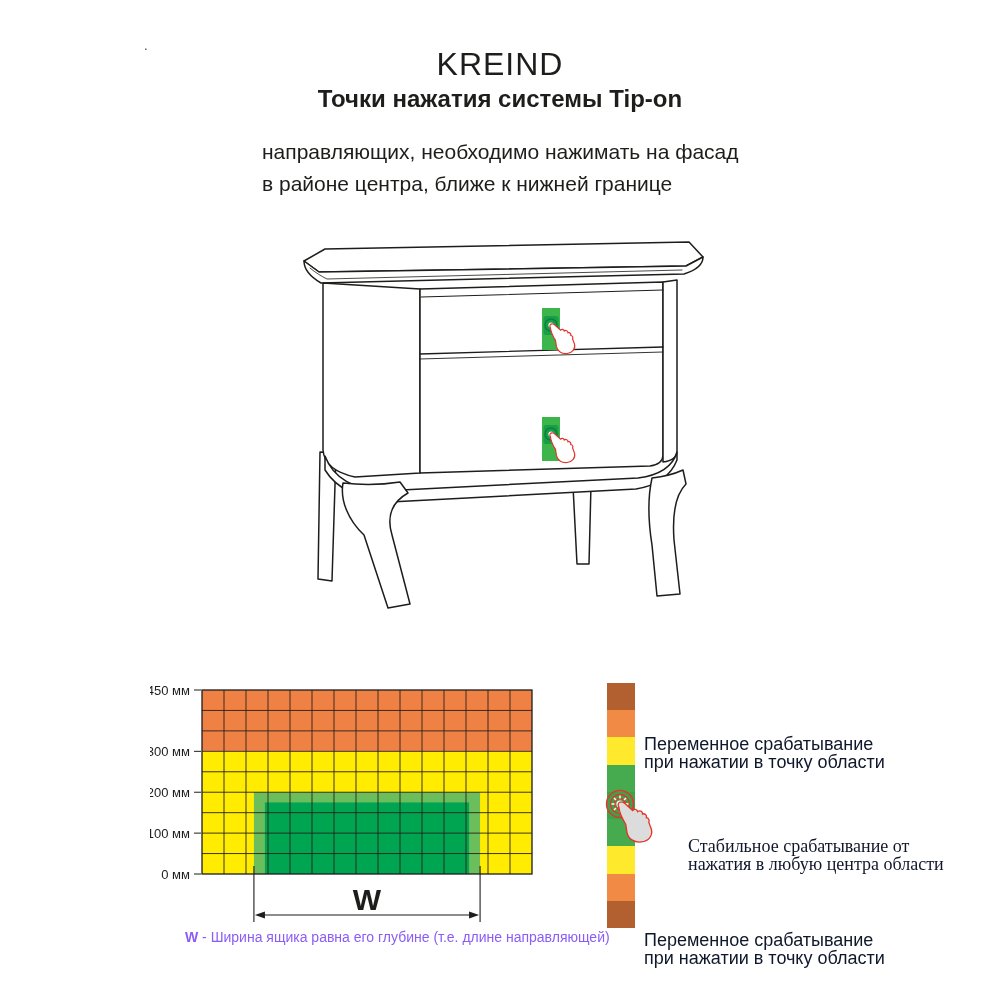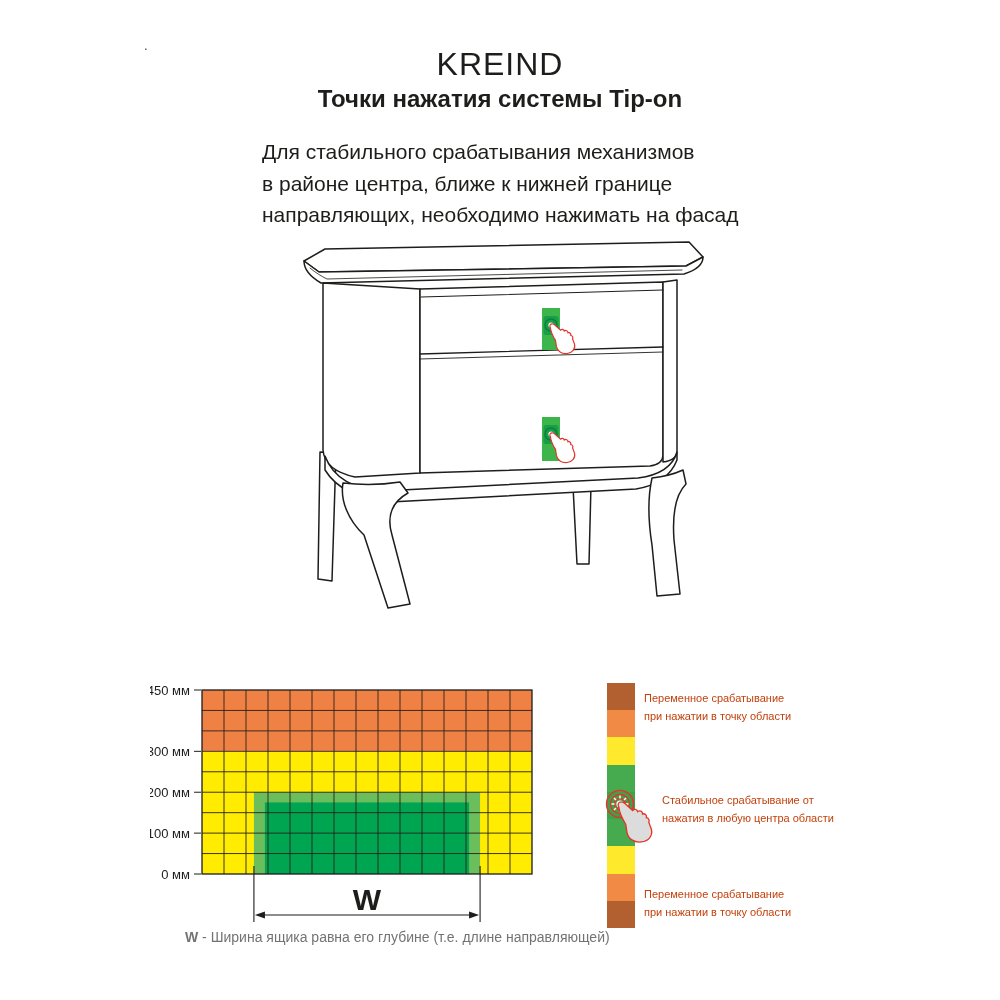--- a/index.html
+++ b/index.html
@@ -3,41 +3,40 @@
 <meta charset="utf-8">
 <style>
   html,body{margin:0;padding:0;}
   body{width:1000px;height:1000px;background:#fff;position:relative;
        font-family:"Liberation Sans",sans-serif;color:#1D1D1B;overflow:hidden;}
   .abs{position:absolute;}
   .center{left:0;right:0;text-align:center;}
   .brand{top:46px;font-size:32px;letter-spacing:1px;}
   .subtitle{top:85px;font-size:24px;font-weight:bold;}
   .desc{left:262px;top:136px;font-size:21px;line-height:31.5px;}
-  .footer-note{left:185px;top:929px;font-size:14px;color:#737373;}
+  .footer-note{left:185px;top:929px;font-size:14px;color:#8b5cf6;}
   .footer-note b{font-weight:bold;}
   .legend-bar{left:607px;top:683px;width:28px;height:245px;display:flex;flex-direction:column;}
   .legend-bar div{flex:1;}
-  .legend-text{font-size:11px;line-height:17.5px;color:#c2410c;}
+  .legend-text{font-size:18px;line-height:17.5px;color:#0f172a;margin-top:46px;}
   .stray{left:144px;top:38px;font-size:13px;color:#444;}
   svg{display:block;}
 </style>
 </head>
 <body>
 
 <div>
 
   <div class="abs stray">.</div>
   <div class="abs center brand">KREIND</div>
   <div class="abs center subtitle">Точки нажатия системы Tip-on</div>
 
   <div class="abs desc">
-    <div>Для стабильного срабатывания механизмов</div>
+    <div>направляющих, необходимо нажимать на фасад</div>
     <div>в районе центра, ближе к нижней границе</div>
-    <div>направляющих, необходимо нажимать на фасад</div>
   </div>
 
   <svg class="abs" style="left:240px;top:240px;" width="520" height="400" viewBox="0 0 520 400">
     <g fill="#fff" stroke="#1D1D1B" stroke-width="1.5" stroke-linejoin="round" stroke-linecap="round">
 
       <path d="M64,21 L85,9 L449,2 L463,17 L446,26 L79,32 Z"></path>
       <path d="M64,21 C64,29 69,36 81,43 L444,34 C457,30 463,24 463,17 L446,26 L79,32 Z"></path>
       <path fill="none" stroke-width="0.8" d="M70,28 C76,33 81,36 87,39 L442,30"></path>
 
       <path d="M80,212 L96,213 L92,341 L78,339 Z"></path>
@@ -178,21 +177,21 @@
                C13.9,3.3 16,4.3 16,6.3 C17.7,5.7 19.3,7.1 18.8,9 C20.4,9.2 21.3,10.8 20.6,12.5
                L22.5,17.6 C23.7,22.6 20.3,26.4 15.1,27 C9.7,27.6 5.3,24.7 4.4,19.9 L3.5,13.9
                C1,9.9 -1.2,5.3 -1.6,1.2 Z" fill="#DCDCDC" stroke="#E5352B" stroke-width="1"></path>
     </g>
   </svg>
 
   <div class="abs legend-text" style="left:644px;top:690px;">
     <div>Переменное срабатывание</div>
     <div>при нажатии в точку области</div>
   </div>
-  <div class="abs legend-text" style="left:662px;top:792px;">
+  <div class="abs legend-text" style="left:688px;top:792px;font-family:Liberation Serif, serif;">
     <div>Стабильное срабатывание от</div>
     <div>нажатия в любую центра области</div>
   </div>
   <div class="abs legend-text" style="left:644px;top:886px;">
     <div>Переменное срабатывание</div>
     <div>при нажатии в точку области</div>
   </div>
 
 </div>
 

